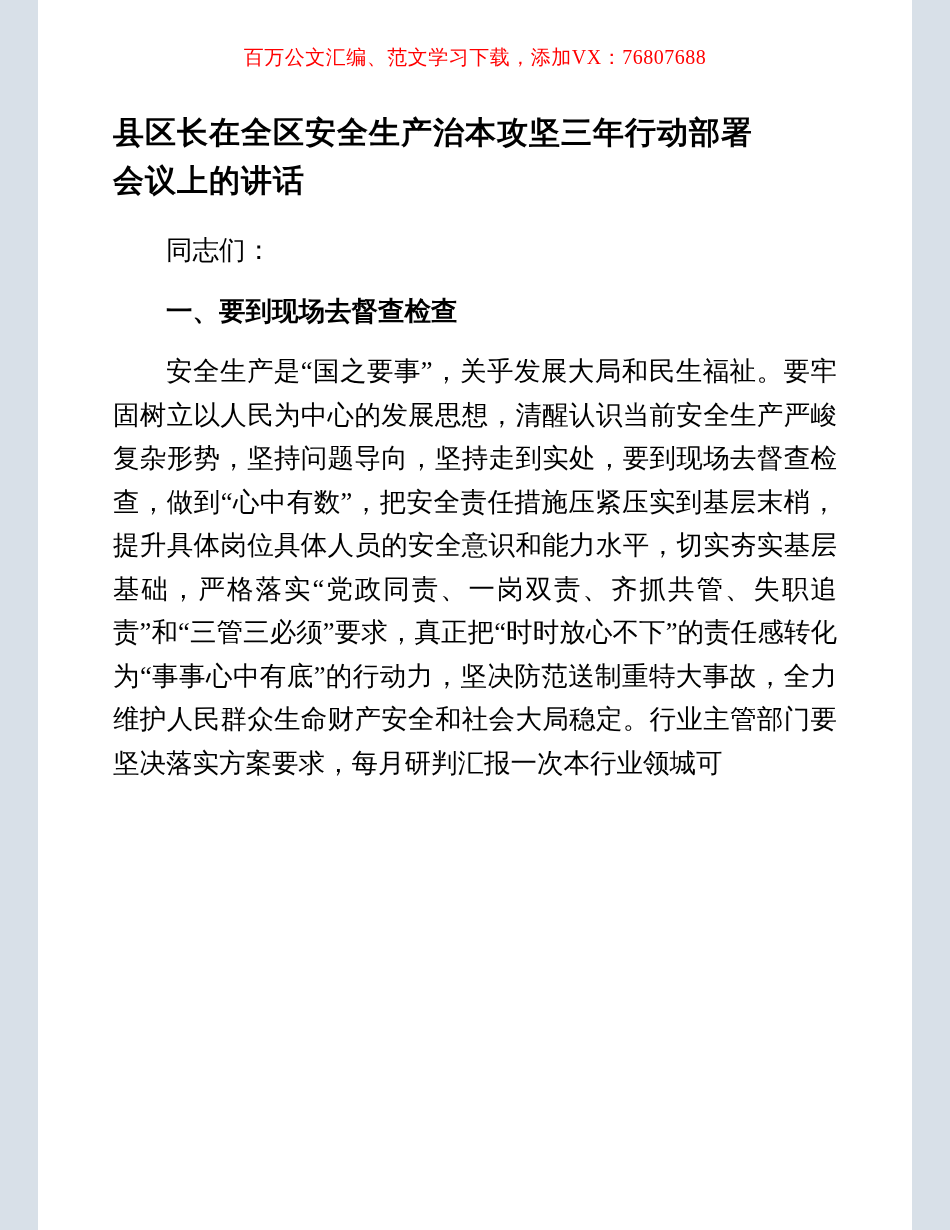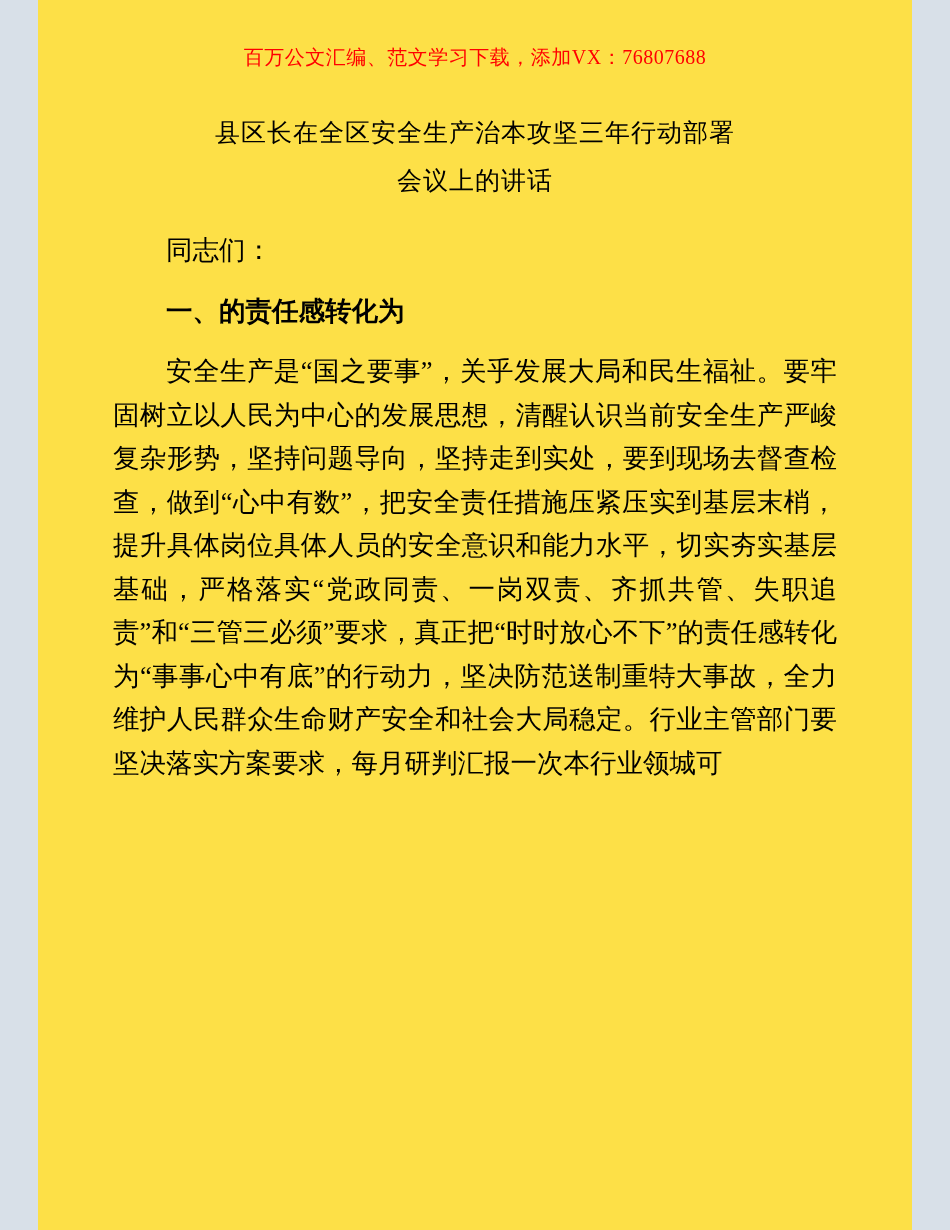--- a/index.html
+++ b/index.html
@@ -14,38 +14,37 @@
   .canvas {
     width: 950px;
     min-height: 1230px;
     margin: 0 auto;
     background: #d8e0e8;
   }
   .page {
     width: 874px;
     min-height: 1230px;
     margin: 0 auto;
-    background: #fde047;
+    background: #ffffff;
     box-sizing: border-box;
     padding: 46px 75px 60px 75px;
   }
   .notice {
     color: #ff0000;
     font-size: 20px;
     line-height: 23px;
     text-align: center;
     margin: 0 0 40px 0;
     letter-spacing: 0.5px;
     font-weight: normal;
   }
   .doc-title {
-    font-size: 25px;
-    font-weight: normal;
+    font-size: 31px;
+    font-weight: bold;
     color: #000000;
-    text-align: center;
     line-height: 48px;
     margin: 0 0 24px 0;
     letter-spacing: 1px;
   }
   .doc-title .title-line {
     display: block;
   }
   .para {
     font-size: 26.5px;
     line-height: 43.5px;
@@ -69,18 +68,18 @@
     <div class="notice">百万公文汇编、范文学习下载，添加VX：76807688</div>
 
     <h1 class="doc-title">
       <span class="title-line">县区长在全区安全生产治本攻坚三年行动部署</span>
       <span class="title-line">会议上的讲话</span>
     </h1>
 
     <p class="para">同志们：</p>
 
 
-    <p class="para heading">一、的责任感转化为</p>
+    <p class="para heading">一、要到现场去督查检查</p>
 
     <p class="para">安全生产是“国之要事”，关乎发展大局和民生福祉。要牢固树立以人民为中心的发展思想，清醒认识当前安全生产严峻复杂形势，坚持问题导向，坚持走到实处，要到现场去督查检查，做到“心中有数”，把安全责任措施压紧压实到基层末梢，提升具体岗位具体人员的安全意识和能力水平，切实夯实基层基础，严格落实“党政同责、一岗双责、齐抓共管、失职追责”和“三管三必须”要求，真正把“时时放心不下”的责任感转化为“事事心中有底”的行动力，坚决防范送制重特大事故，全力维护人民群众生命财产安全和社会大局稳定。行业主管部门要坚决落实方案要求，每月研判汇报一次本行业领城可</p>
 
   </div>
 </div>
 
 </body></html>

